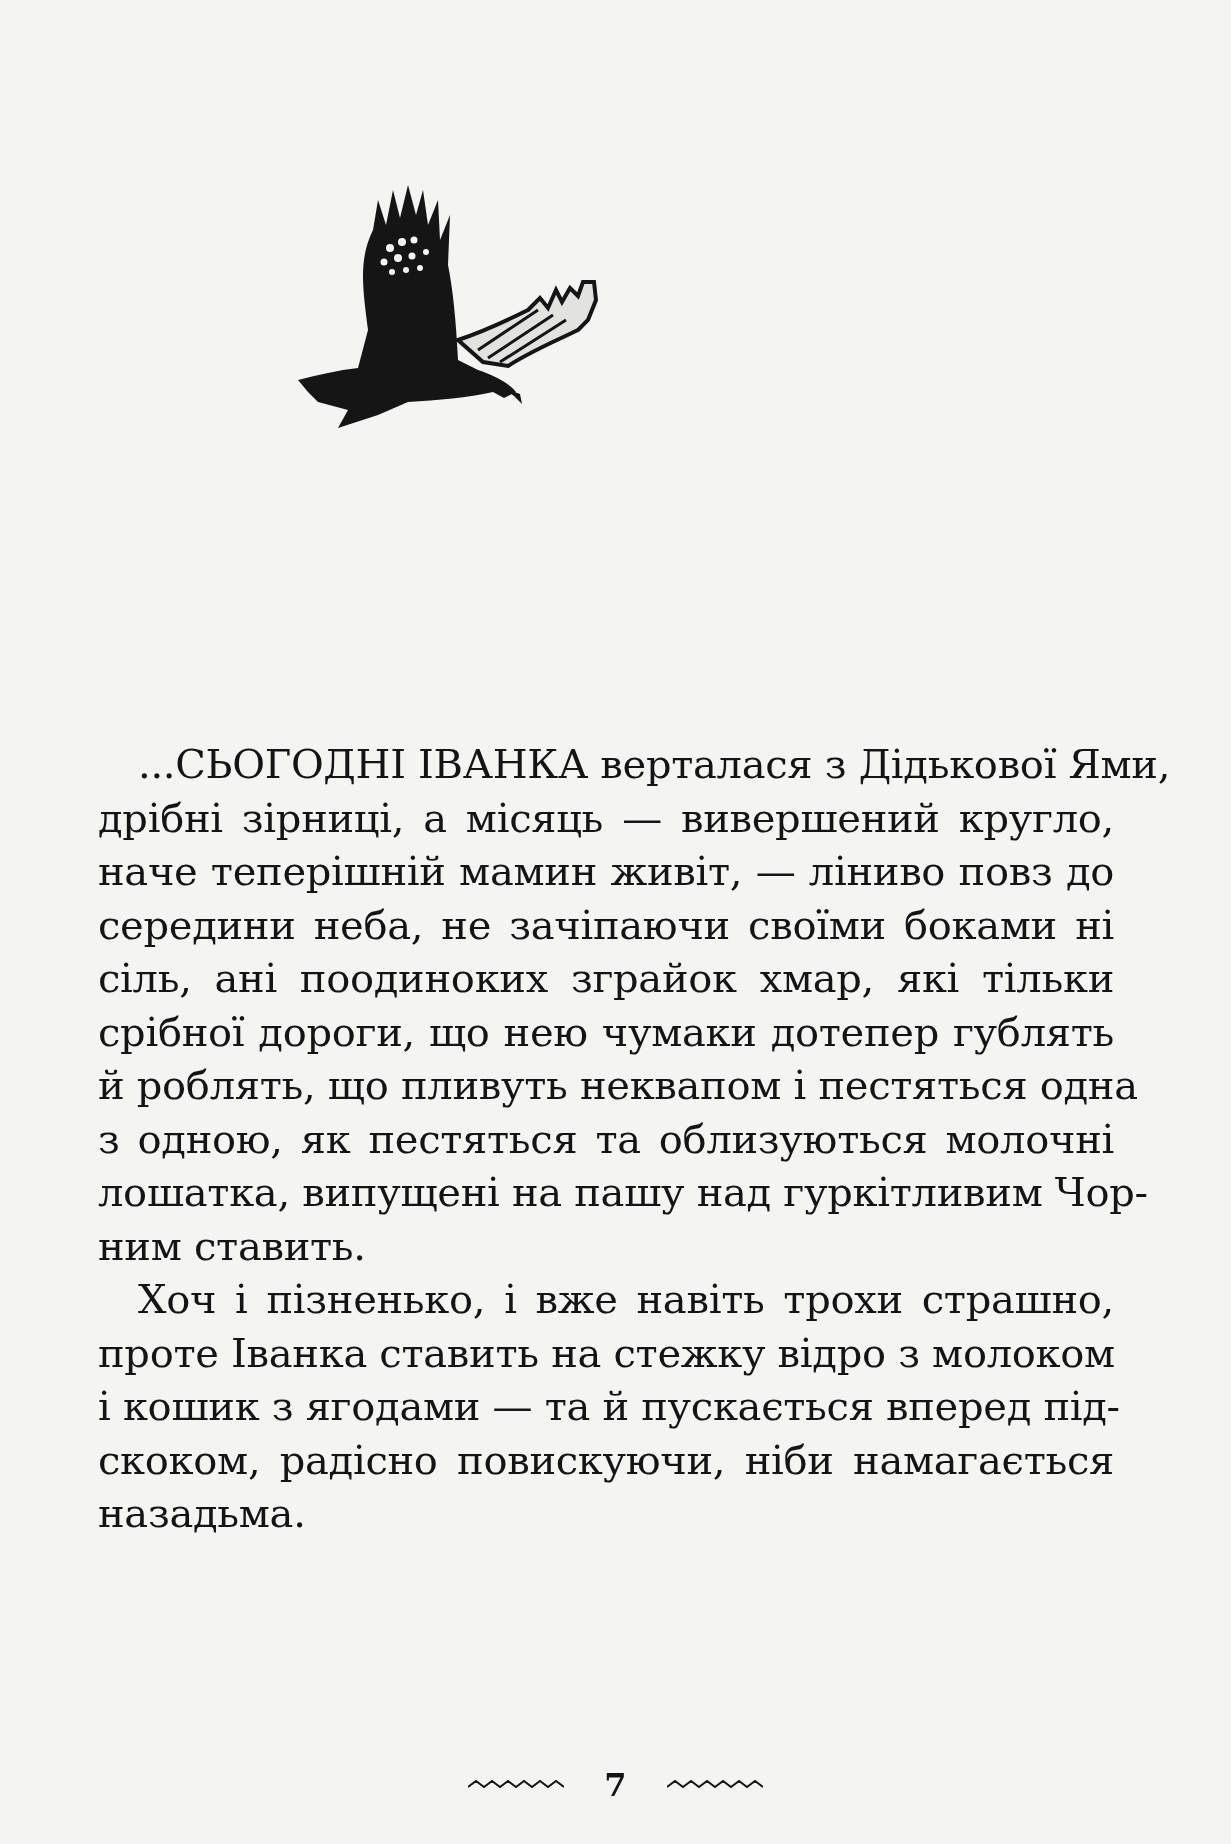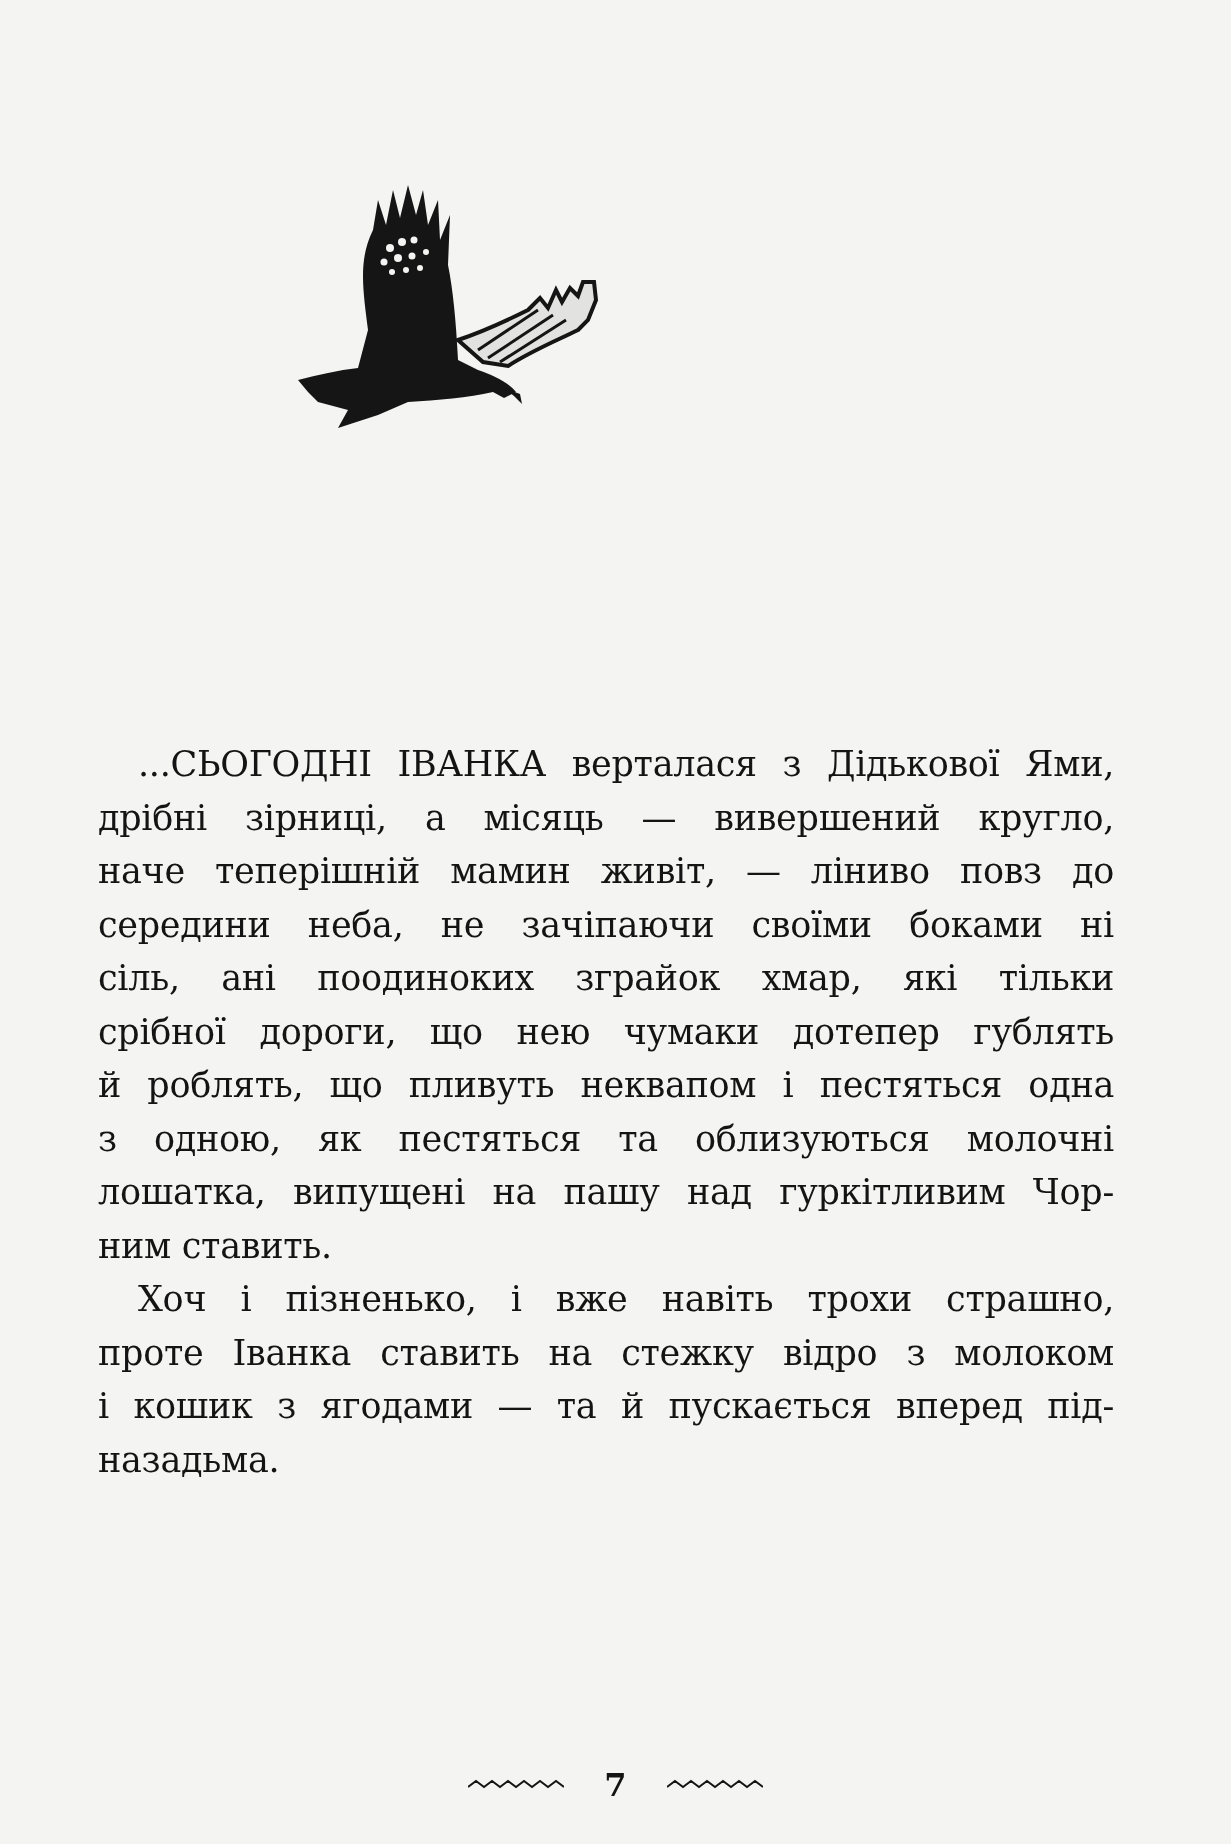--- a/index.html
+++ b/index.html
@@ -13,21 +13,21 @@
   }
   .page { position: absolute; inset: 0; }
   .illustration {
     position: absolute; left: 278px; top: 170px; width: 320px; height: 270px;
   }
   .text-block {
     position: absolute; left: 98px; top: 738px; width: 1016px;
   }
   .line {
     height: 53.5px; line-height: 53.5px;
-    font-size: 35px;
+    font-size: 40px;
     text-align: justify; text-align-last: justify;
     white-space: nowrap;
     letter-spacing: -0.3px;
   }
   .line.last { text-align-last: left; }
   .line.indent { padding-left: 40px; }
   .footer {
     position: absolute; left: 0; width: 1231px; top: 1760px; height: 50px;
     display: flex; justify-content: center; align-items: center; gap: 40px;
   }
@@ -74,20 +74,21 @@
       <div class="line">срібної дороги, що нею чумаки дотепер гублять</div>
       <div class="line">й роблять, що пливуть неквапом і пестяться одна</div>
       <div class="line">з одною, як пестяться та облизуються молочні</div>
       <div class="line">лошатка, випущені на пашу над гуркітливим Чор-</div>
       <div class="line last">ним ставить.</div>
     </div>
     <div>
       <div class="line indent">Хоч і пізненько, і вже навіть трохи страшно,</div>
       <div class="line">проте Іванка ставить на стежку відро з молоком</div>
       <div class="line">і кошик з ягодами — та й пускається вперед під-</div>
+      <div class="line">скоком, радісно повискуючи, ніби намагається</div>
       <div class="line last">назадьма.</div>
     </div>
   </div>
 
   <div class="footer">
     <svg class="wave" viewBox="0 0 96 16">
       <polyline points="0,10 8,4 16,10 24,4 32,10 40,4 48,10 56,4 64,10 72,4 80,10 88,4 96,10" fill="none" stroke="#141414" stroke-width="2"></polyline>
     </svg>
     <span class="page-number">7</span>
     <svg class="wave" viewBox="0 0 96 16">

